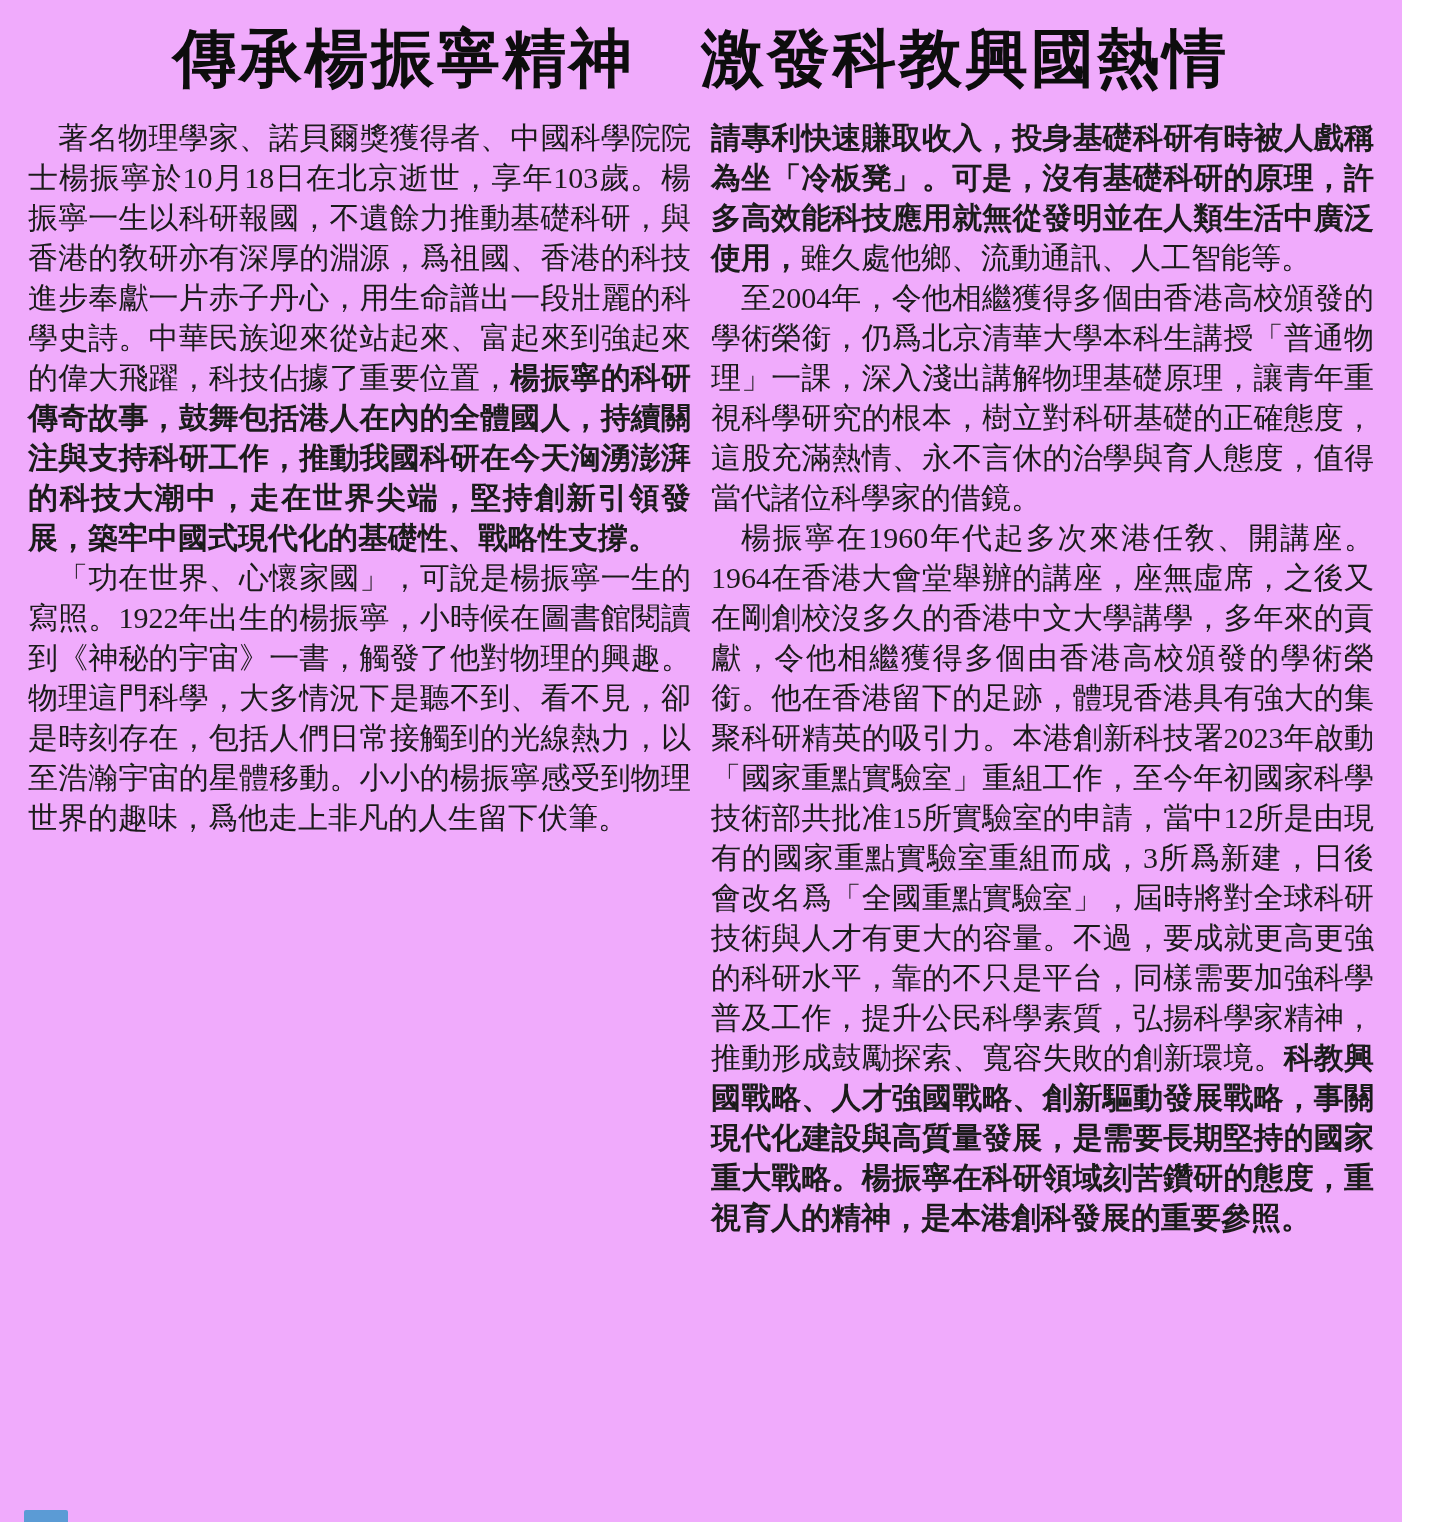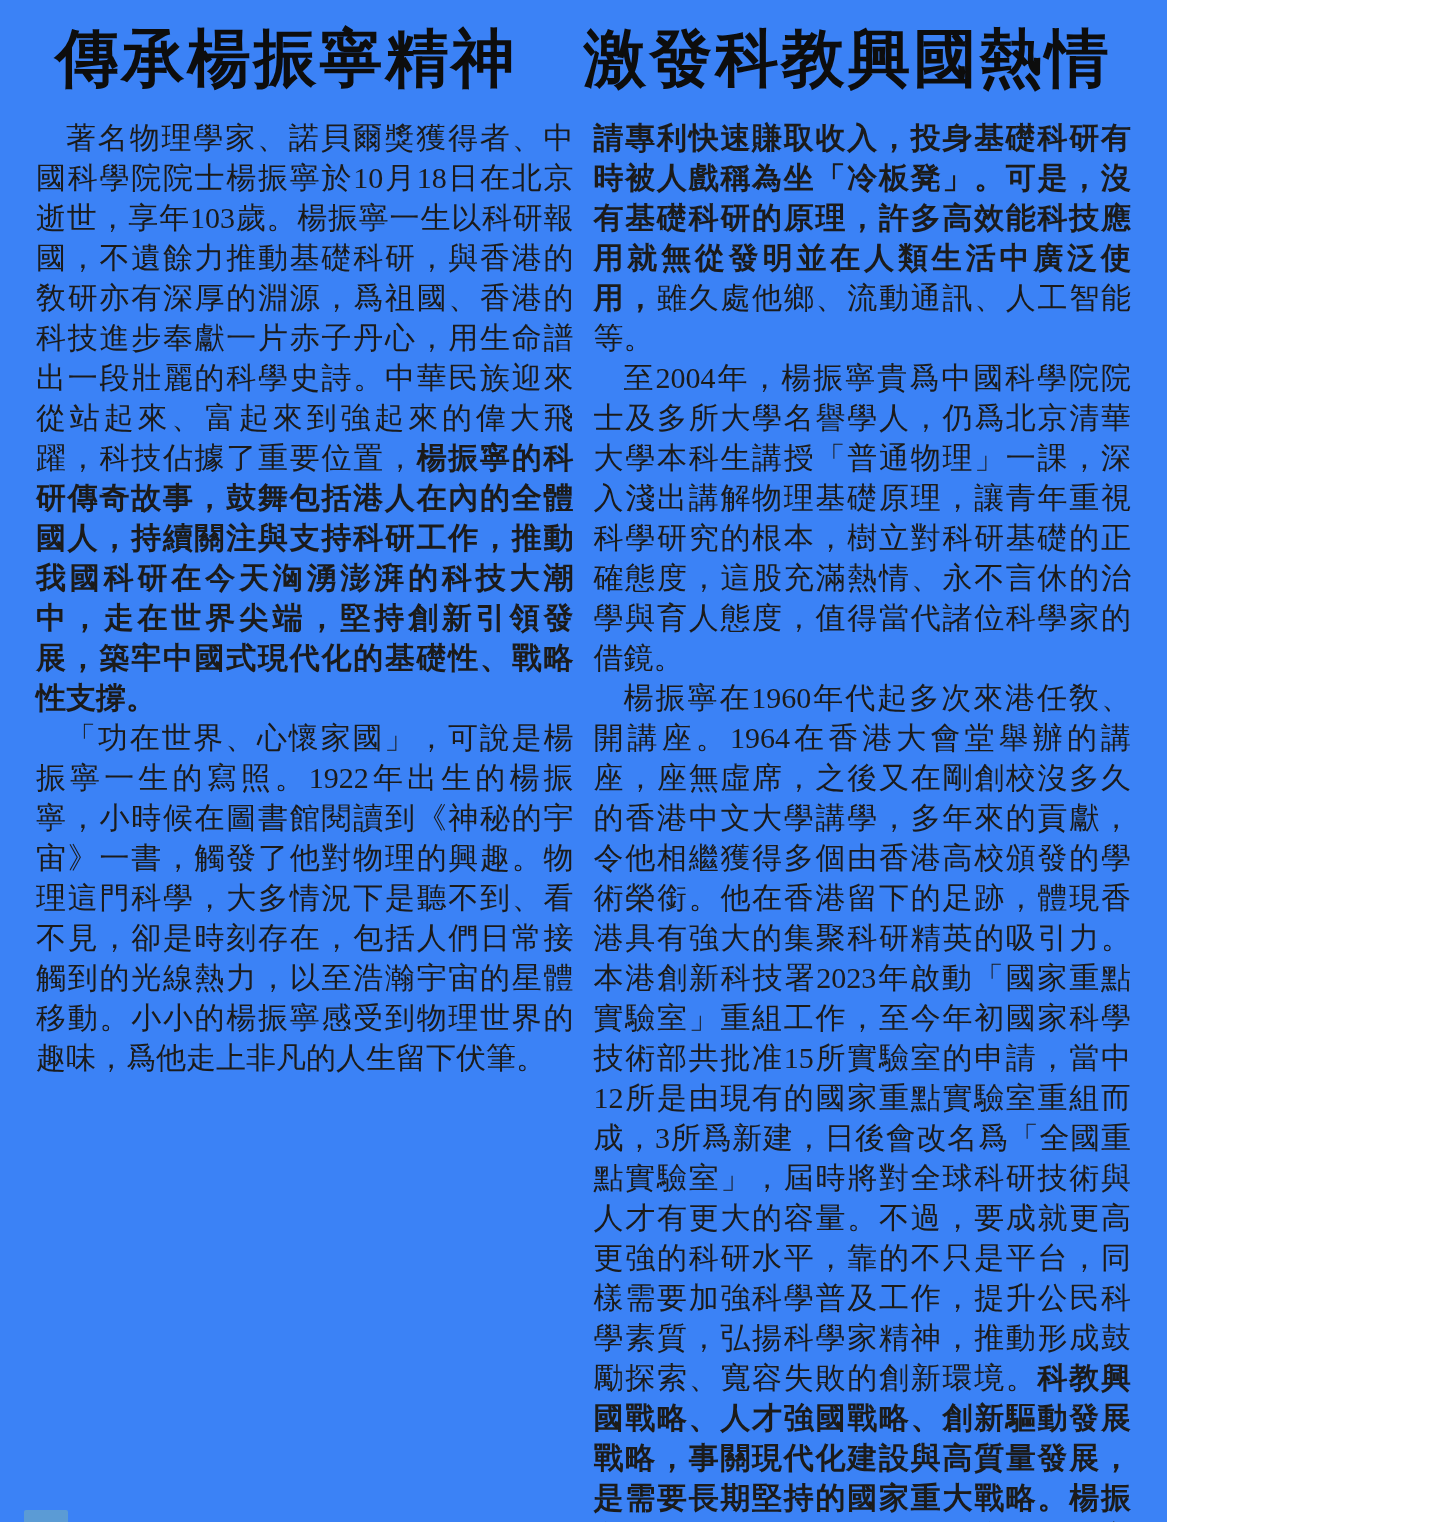--- a/index.html
+++ b/index.html
@@ -2,40 +2,40 @@
 <html><head>
 <meta charset="utf-8">
 <style>
   html, body {
     margin: 0;
     padding: 0;
     background: #ffffff;
   }
   .page {
     position: relative;
-    width: 1167px;
+    width: 1402px;
     height: 1522px;
-    background: #3b82f6;
+    background: #f0abfc;
     overflow: hidden;
     color: #151515;
   }
   .title {
     margin: 16px 0 16px 0;
     text-align: center;
     font-family: "Liberation Serif", serif;
     font-weight: 700;
     font-size: 63px;
     letter-spacing: 3px;
     color: #0d0d0d;
     white-space: nowrap;
   }
   .columns {
     display: flex;
     gap: 20px;
-    padding: 0 36px;
+    padding: 0 28px;
   }
   .col {
     flex: 1 1 0;
     min-width: 0;
     font-family: "Liberation Serif", serif;
     font-size: 30px;
     line-height: 40px;
     text-align: justify;
     text-justify: inter-ideograph;
     color: #1b1b1b;
@@ -69,18 +69,18 @@
 
 <div class="page">
   <h1 class="title">傳承楊振寧精神　激發科教興國熱情</h1>
   <div class="columns">
     <div class="col">
         <p class="para indent"><span class="seg">著名物理學家、諾貝爾獎獲得者、中國科學院院士楊振寧於10月18日在北京逝世，享年103歲。楊振寧一生以科研報國，不遺餘力推動基礎科研，與香港的敎研亦有深厚的淵源，爲祖國、香港的科技進步奉獻一片赤子丹心，用生命譜出一段壯麗的科學史詩。中華民族迎來從站起來、富起來到強起來的偉大飛躍，科技佔據了重要位置，</span><span class="seg bold">楊振寧的科研傳奇故事，鼓舞包括港人在內的全體國人，持續關注與支持科研工作，推動我國科研在今天洶湧澎湃的科技大潮中，走在世界尖端，堅持創新引領發展，築牢中國式現代化的基礎性、戰略性支撐。</span></p>
         <p class="para indent"><span class="seg">「功在世界、心懷家國」，可說是楊振寧一生的寫照。1922年出生的楊振寧，小時候在圖書館閱讀到《神秘的宇宙》一書，觸發了他對物理的興趣。物理這門科學，大多情況下是聽不到、看不見，卻是時刻存在，包括人們日常接觸到的光線熱力，以至浩瀚宇宙的星體移動。小小的楊振寧感受到物理世界的趣味，爲他走上非凡的人生留下伏筆。</span></p>
       </div>
     <div class="col">
         <p class="para"><span class="seg bold">請專利快速賺取收入，投身基礎科研有時被人戲稱為坐「冷板凳」。可是，沒有基礎科研的原理，許多高效能科技應用就無從發明並在人類生活中廣泛使用，</span><span class="seg">雖久處他鄉、流動通訊、人工智能等。</span></p>
-        <p class="para indent"><span class="seg">至2004年，楊振寧貴爲中國科學院院士及多所大學名譽學人，仍爲北京清華大學本科生講授「普通物理」一課，深入淺出講解物理基礎原理，讓青年重視科學研究的根本，樹立對科研基礎的正確態度，這股充滿熱情、永不言休的治學與育人態度，值得當代諸位科學家的借鏡。</span></p>
+        <p class="para indent"><span class="seg">至2004年，令他相繼獲得多個由香港高校頒發的學術榮銜，仍爲北京清華大學本科生講授「普通物理」一課，深入淺出講解物理基礎原理，讓青年重視科學研究的根本，樹立對科研基礎的正確態度，這股充滿熱情、永不言休的治學與育人態度，值得當代諸位科學家的借鏡。</span></p>
         <p class="para indent"><span class="seg">楊振寧在1960年代起多次來港任敎、開講座。1964在香港大會堂舉辦的講座，座無虛席，之後又在剛創校沒多久的香港中文大學講學，多年來的貢獻，令他相繼獲得多個由香港高校頒發的學術榮銜。他在香港留下的足跡，體現香港具有強大的集聚科研精英的吸引力。本港創新科技署2023年啟動「國家重點實驗室」重組工作，至今年初國家科學技術部共批准15所實驗室的申請，當中12所是由現有的國家重點實驗室重組而成，3所爲新建，日後會改名爲「全國重點實驗室」，屆時將對全球科研技術與人才有更大的容量。不過，要成就更高更強的科研水平，靠的不只是平台，同樣需要加強科學普及工作，提升公民科學素質，弘揚科學家精神，推動形成鼓勵探索、寬容失敗的創新環境。</span><span class="seg bold">科教興國戰略、人才強國戰略、創新驅動發展戰略，事關現代化建設與高質量發展，是需要長期堅持的國家重大戰略。楊振寧在科研領域刻苦鑽研的態度，重視育人的精神，是本港創科發展的重要參照。</span></p>
       </div>
   </div>
   <div class="blue-marker" style="background: rgb(91, 155, 213);"></div>
 </div>
 
 </body></html>

